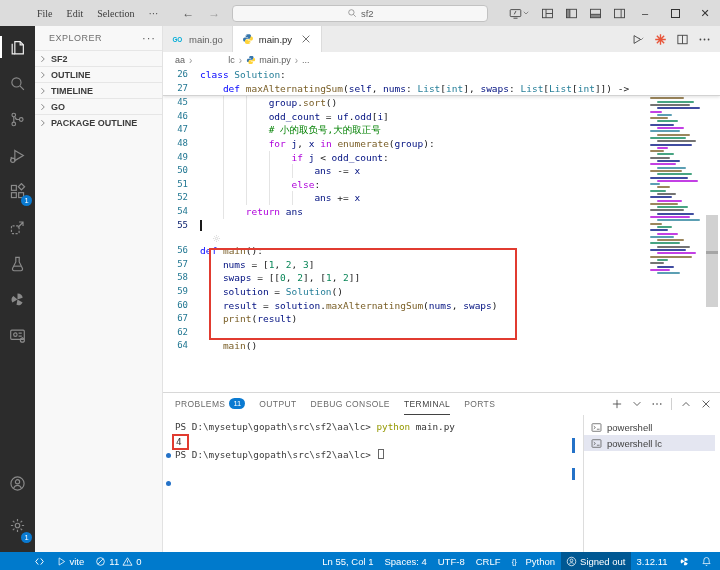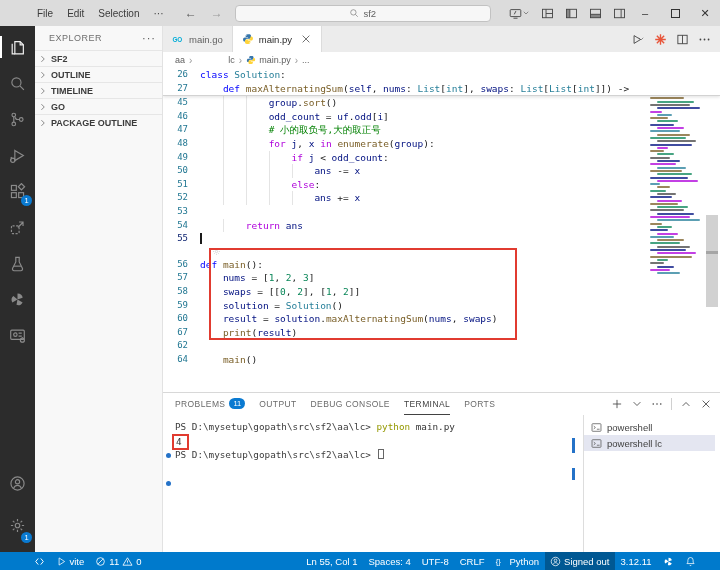--- a/index.html
+++ b/index.html
@@ -2,21 +2,21 @@
 <html style="--anno: #e13b30; --accent: #007acc;"><head>
 <meta charset="utf-8">
 <style>
   html,body{margin:0;padding:0;background:#888;}
   *{box-sizing:border-box;}
   .window{position:relative;width:720px;height:570px;background:#fff;overflow:hidden;
     font-family:"Liberation Sans",sans-serif;color:#333;cursor:default;}
   
   .titlebar{height:26px;background:#dcdcdc;display:flex;align-items:center;font-size:10px;color:#3b3b3b;}
   .tb-logo{width:15px;height:15px;margin:0 7px 0 8px;}
-  .menu-item{padding:2px 7px;border-radius:4px;}
+  .menu-item{padding:2px 7px;border-radius:4px;font-family:Liberation Serif, serif;}
   .tb-center{flex:1;display:flex;align-items:center;justify-content:center;gap:10px;min-width:0;}
   .nav-arrow{font-size:12px;color:#555;padding:0 2px;}
   .nav-arrow.dim{color:#9a9a9a;}
   .searchbox{width:256px;height:17px;background:#f7f7f7;border:1px solid #c2c2c2;border-radius:4px;
     display:flex;align-items:center;justify-content:center;gap:4px;color:#616161;font-size:9.5px;}
   .tb-right{display:flex;align-items:center;gap:11px;padding:0 4px 0 6px;color:#424242;}
   .tb-right .icon{width:13px;height:13px;}
   .win-controls{display:flex;align-items:center;}
   .win-btn{width:30px;height:26px;display:flex;align-items:center;justify-content:center;font-size:11px;color:#333;}
   .maxbox{width:9px;height:9px;border:1px solid #333;}
@@ -88,21 +88,21 @@
   .redbox{display:inline-block;border:2px solid var(--anno);padding:0 5px 0 2px;margin:0 0 0 -3px;line-height:12px;}
   .termcur{display:inline-block;width:6px;height:10px;border:1px solid #666;vertical-align:-1px;margin-left:1px;}
   .term-tick{position:absolute;left:409px;width:3px;background:#2472c8;z-index:2;}
   .term-list{width:137px;border-left:1px solid #ddd;padding-top:4px;font-size:9.5px;color:#424242;}
   .tl-row{height:16px;display:flex;align-items:center;gap:5px;padding-left:7px;margin-right:5px;}
   .tl-row.sel{background:#e4e6f1;}
   .tl-row .icon{width:11px;height:11px;color:#555;}
   
   .statusbar{height:18px;background:var(--accent);color:#fff;display:flex;align-items:center;font-size:9.5px;}
   .sb-left{display:flex;align-items:center;padding-left:28px;}
-  .sb-right{margin-left:auto;display:flex;align-items:center;padding-right:19px;text-align:right;}
+  .sb-right{margin-left:auto;display:flex;align-items:center;padding-right:3px;text-align:right;}
   .sb-item{display:flex;align-items:center;gap:3px;padding:0 5.5px;height:18px;}
   .sb-item .icon{width:11px;height:11px;}
   .sb-item.dark{background:rgba(0,0,0,.28);}
   .icon{display:inline-flex;}
   .icon svg{width:100%;height:100%;display:block;}
 </style>
 </head>
 <body>
 
 <div class="window">
@@ -441,21 +441,20 @@
           </div>
         <div id="codelines">
             <div class="cline"><span class="gutter">45</span><span class="ltext"><span class="iu"></span><span class="iu g"></span><span class="iu g"></span><span style="color: rgb(0, 16, 128);">group</span><span style="color: rgb(33, 33, 33);">.</span><span style="color: rgb(121, 94, 38);">sort</span><span style="color: rgb(33, 33, 33);">()</span></span></div>
             <div class="cline"><span class="gutter">46</span><span class="ltext"><span class="iu"></span><span class="iu g"></span><span class="iu g"></span><span style="color: rgb(0, 16, 128);">odd_count</span><span style="color: rgb(33, 33, 33);"> = </span><span style="color: rgb(0, 16, 128);">uf</span><span style="color: rgb(33, 33, 33);">.</span><span style="color: rgb(0, 16, 128);">odd</span><span style="color: rgb(33, 33, 33);">[</span><span style="color: rgb(0, 16, 128);">i</span><span style="color: rgb(33, 33, 33);">]</span></span></div>
             <div class="cline"><span class="gutter">47</span><span class="ltext"><span class="iu"></span><span class="iu g"></span><span class="iu g"></span><span style="color: rgb(0, 128, 0);"># 小的取负号,大的取正号</span></span></div>
             <div class="cline"><span class="gutter">48</span><span class="ltext"><span class="iu"></span><span class="iu g"></span><span class="iu g"></span><span style="color: rgb(175, 0, 219);">for</span><span style="color: rgb(33, 33, 33);"> </span><span style="color: rgb(0, 16, 128);">j</span><span style="color: rgb(33, 33, 33);">, </span><span style="color: rgb(0, 16, 128);">x</span><span style="color: rgb(33, 33, 33);"> </span><span style="color: rgb(175, 0, 219);">in</span><span style="color: rgb(33, 33, 33);"> </span><span style="color: rgb(121, 94, 38);">enumerate</span><span style="color: rgb(33, 33, 33);">(</span><span style="color: rgb(0, 16, 128);">group</span><span style="color: rgb(33, 33, 33);">):</span></span></div>
             <div class="cline"><span class="gutter">49</span><span class="ltext"><span class="iu"></span><span class="iu g"></span><span class="iu g"></span><span class="iu g"></span><span style="color: rgb(175, 0, 219);">if</span><span style="color: rgb(33, 33, 33);"> </span><span style="color: rgb(0, 16, 128);">j</span><span style="color: rgb(33, 33, 33);"> &lt; </span><span style="color: rgb(0, 16, 128);">odd_count</span><span style="color: rgb(33, 33, 33);">:</span></span></div>
             <div class="cline"><span class="gutter">50</span><span class="ltext"><span class="iu"></span><span class="iu g"></span><span class="iu g"></span><span class="iu g"></span><span class="iu g"></span><span style="color: rgb(0, 16, 128);">ans</span><span style="color: rgb(33, 33, 33);"> -= </span><span style="color: rgb(0, 16, 128);">x</span></span></div>
             <div class="cline"><span class="gutter">51</span><span class="ltext"><span class="iu"></span><span class="iu g"></span><span class="iu g"></span><span class="iu g"></span><span style="color: rgb(175, 0, 219);">else</span><span style="color: rgb(33, 33, 33);">:</span></span></div>
             <div class="cline"><span class="gutter">52</span><span class="ltext"><span class="iu"></span><span class="iu g"></span><span class="iu g"></span><span class="iu g"></span><span class="iu g"></span><span style="color: rgb(0, 16, 128);">ans</span><span style="color: rgb(33, 33, 33);"> += </span><span style="color: rgb(0, 16, 128);">x</span></span></div>
-            <div class="cline"><span class="gutter">53</span><span class="ltext"></span></div>
             <div class="cline"><span class="gutter">54</span><span class="ltext"><span class="iu"></span><span class="iu g"></span><span style="color: rgb(175, 0, 219);">return</span><span style="color: rgb(33, 33, 33);"> </span><span style="color: rgb(0, 16, 128);">ans</span></span></div>
             <div class="cline"><span class="gutter cur">55</span><span class="ltext"><span class="cursor"></span></span></div>
             <div class="cline gaprow"><span class="icon lens-gear"><svg viewBox="0 0 16 16" fill="none" stroke="currentColor" stroke-width="1.1">
                   <circle cx="8" cy="8" r="2.1"></circle>
                   <path d="M8 1.8v2.1M8 12.1v2.1M1.8 8h2.1M12.1 8h2.1M3.6 3.6l1.5 1.5M10.9 10.9l1.5 1.5M12.4 3.6l-1.5 1.5M5.1 10.9l-1.5 1.5"></path>
                 </svg></span></div>
             <div class="cline"><span class="gutter">56</span><span class="ltext"><span style="color: rgb(0, 0, 255);">def</span><span style="color: rgb(33, 33, 33);"> </span><span style="color: rgb(121, 94, 38);">main</span><span style="color: rgb(33, 33, 33);">():</span></span></div>
             <div class="cline"><span class="gutter">57</span><span class="ltext"><span class="iu"></span><span style="color: rgb(0, 16, 128);">nums</span><span style="color: rgb(33, 33, 33);"> = [</span><span style="color: rgb(9, 134, 88);">1</span><span style="color: rgb(33, 33, 33);">, </span><span style="color: rgb(9, 134, 88);">2</span><span style="color: rgb(33, 33, 33);">, </span><span style="color: rgb(9, 134, 88);">3</span><span style="color: rgb(33, 33, 33);">]</span></span></div>
             <div class="cline"><span class="gutter">58</span><span class="ltext"><span class="iu"></span><span style="color: rgb(0, 16, 128);">swaps</span><span style="color: rgb(33, 33, 33);"> = [[</span><span style="color: rgb(9, 134, 88);">0</span><span style="color: rgb(33, 33, 33);">, </span><span style="color: rgb(9, 134, 88);">2</span><span style="color: rgb(33, 33, 33);">], [</span><span style="color: rgb(9, 134, 88);">1</span><span style="color: rgb(33, 33, 33);">, </span><span style="color: rgb(9, 134, 88);">2</span><span style="color: rgb(33, 33, 33);">]]</span></span></div>
             <div class="cline"><span class="gutter">59</span><span class="ltext"><span class="iu"></span><span style="color: rgb(0, 16, 128);">solution</span><span style="color: rgb(33, 33, 33);"> = </span><span style="color: rgb(38, 127, 153);">Solution</span><span style="color: rgb(33, 33, 33);">()</span></span></div>

